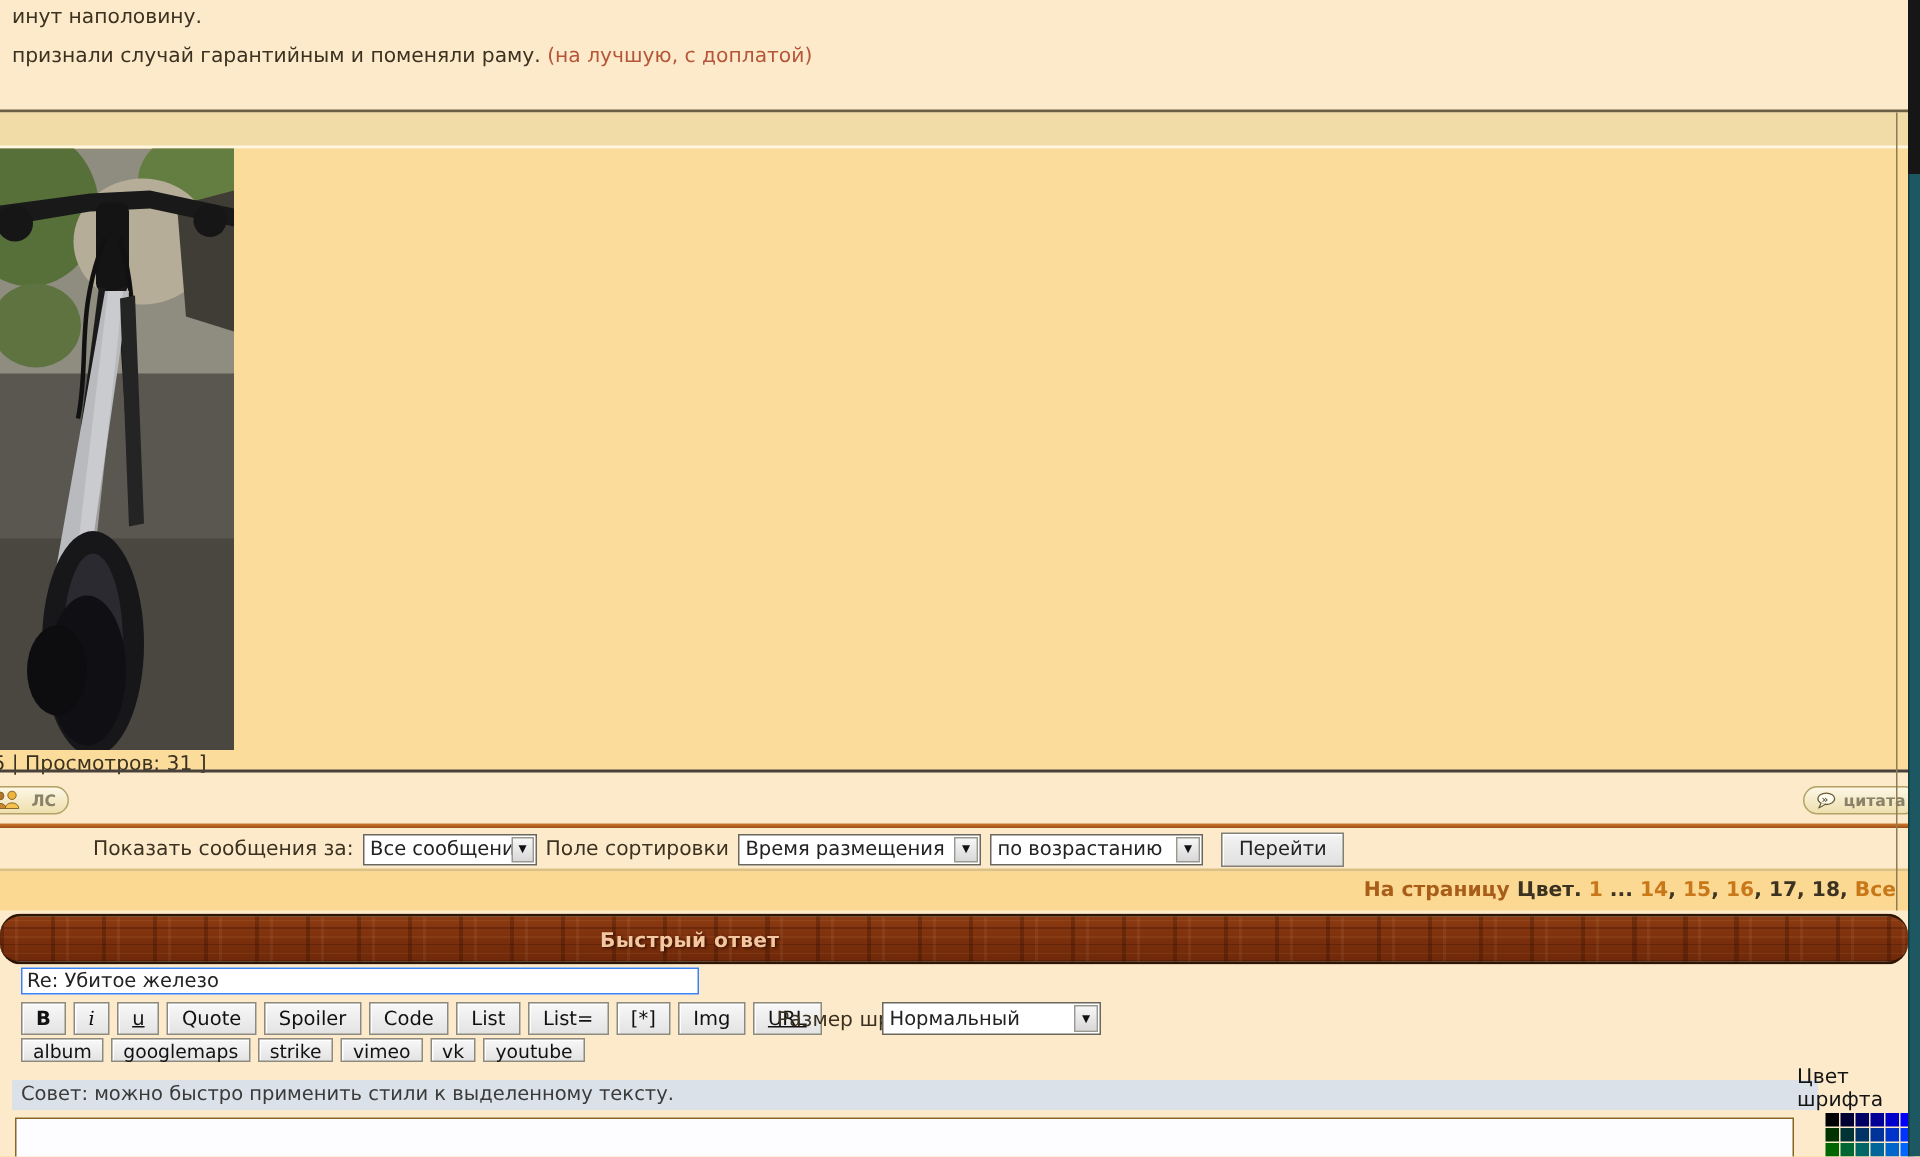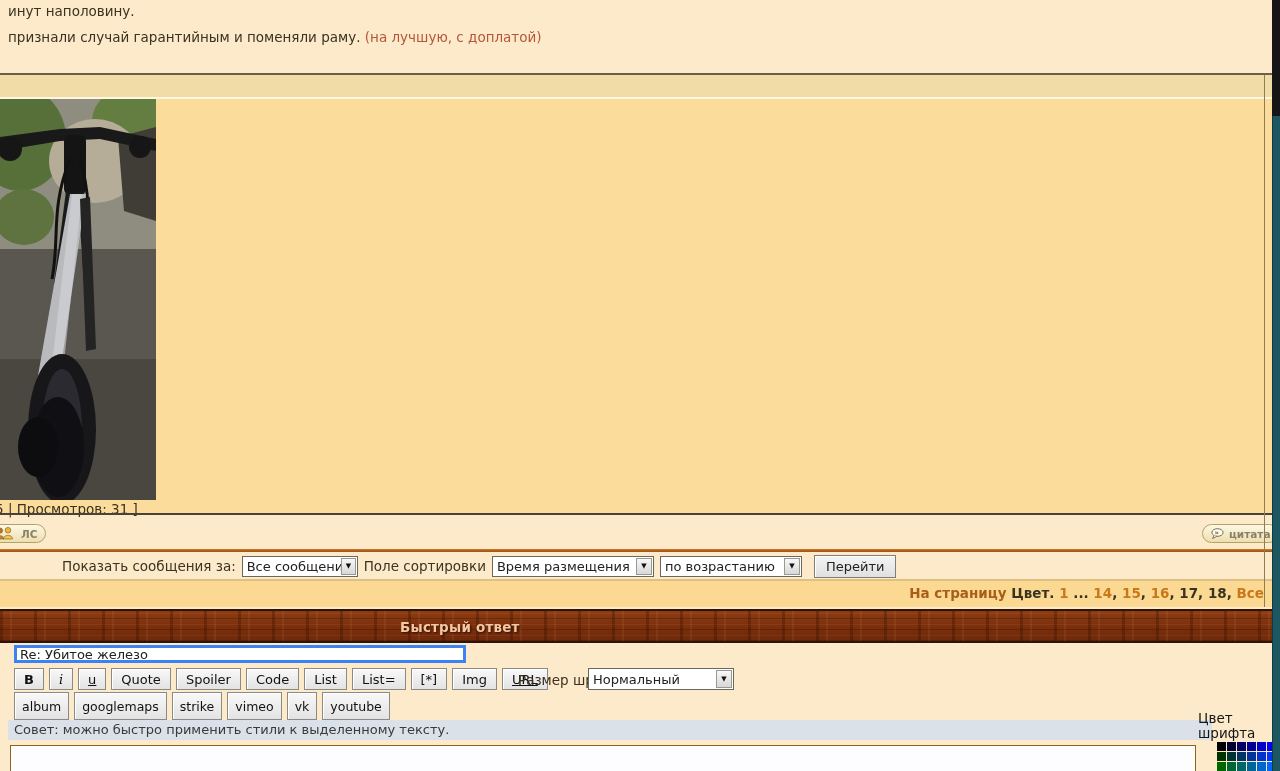--- a/index.html
+++ b/index.html
@@ -70,42 +70,43 @@
   .pg-plain   { color:#3B3221; }
 
   
   .wood {
     left:0; top:609px; width:1272px; height:34px;
     border-top:2px solid #2E1403; border-bottom:2px solid #2E1403;
     background:
       repeating-linear-gradient(90deg, rgba(40,10,0,.28) 0 3px, rgba(0,0,0,0) 3px 10px, rgba(255,200,150,.07) 10px 12px, rgba(0,0,0,0) 12px 34px),
       repeating-linear-gradient(0deg, rgba(30,8,0,.25) 0 1px, rgba(0,0,0,0) 1px 5px, rgba(255,180,120,.08) 5px 6px, rgba(0,0,0,0) 6px 11px),
       linear-gradient(180deg,#8D3C12,#7A2F0C 55%,#6E290A);
+    border-radius: 14px;
   }
   .wood-title {
     position:absolute; left:400px; top:8px;
     color:#F3C79F; font-weight:bold; font-size:13.5px; letter-spacing:.2px;
     text-shadow:1px 1px 2px rgba(50,10,0,.9);
   }
 
   
   .subject {
     left:14px; top:645px; width:452px; height:18px;
-    border:3px solid #3b82f6; background:#fff;
+    border:1px solid #3b82f6; background:#fff;
     font-family:inherit; font-size:13px; color:#222; padding:0 3px;
   }
   .bbrow1 { left:14px; top:668px; display:flex; align-items:center; gap:5px; white-space:nowrap; }
   .bbrow2 { left:14px; top:692px; display:flex; align-items:center; gap:5px; white-space:nowrap; }
   .bb {
     font-family:inherit; font-size:13px; color:#111;
     background:linear-gradient(#F8F8F8,#E3E3E3);
     border:1px solid #8B8B85; box-shadow:inset 1px 1px 0 #fff;
     height:22px; padding:0 9px; cursor:pointer;
   }
-  .bbrow2 .bb { height:28px; font-size:12.5px; padding:0 7px;text-align:center; }
+  .bbrow2 .bb { height:16px; font-size:12.5px; padding:0 7px;text-align:center; }
   .bb-bold { font-weight:bold; }
   .bb-italic { font-style:italic; font-family:"DejaVu Serif", serif; }
   .bb-underline { text-decoration:underline; }
   .fs-label { margin-left:16px; font-size:13.5px; color:#3B3221; }
 
   .tipbar {
     left:8px; top:720px; width:1204px; height:20px;
     background:#DBE1E8; color:#3A3A3A;
     font-size:13px; line-height:20px; padding-left:6px;
   }

